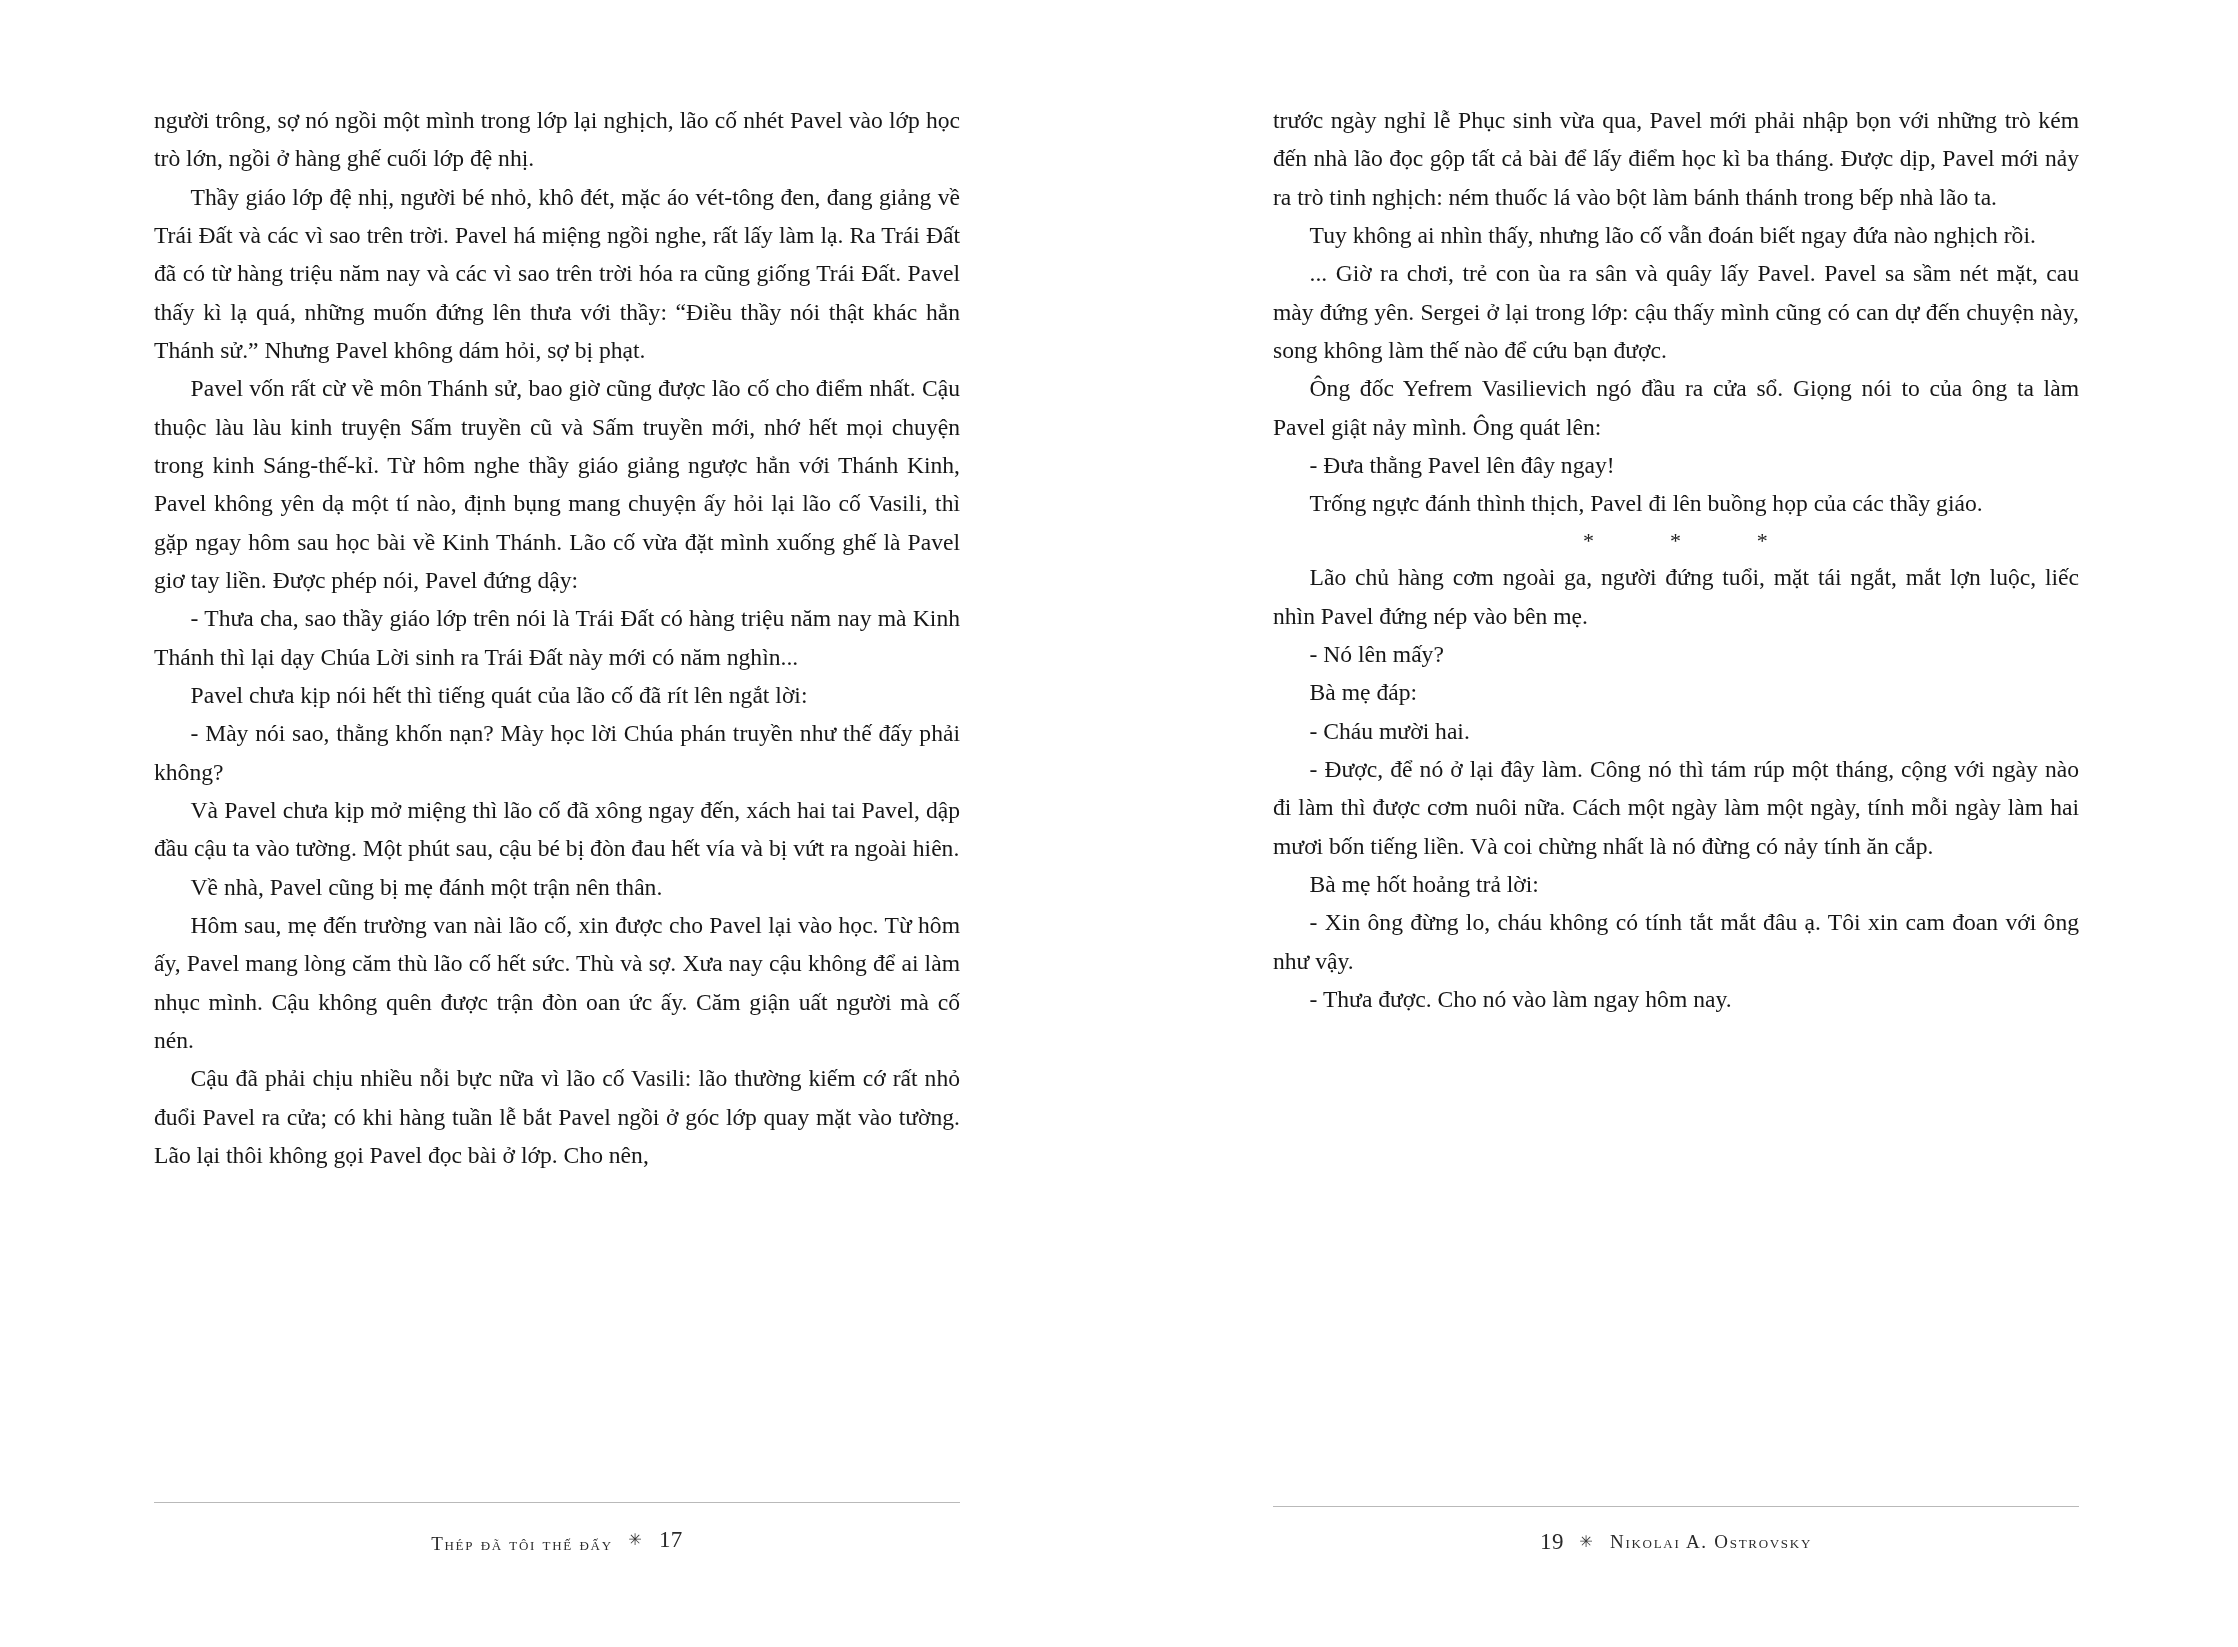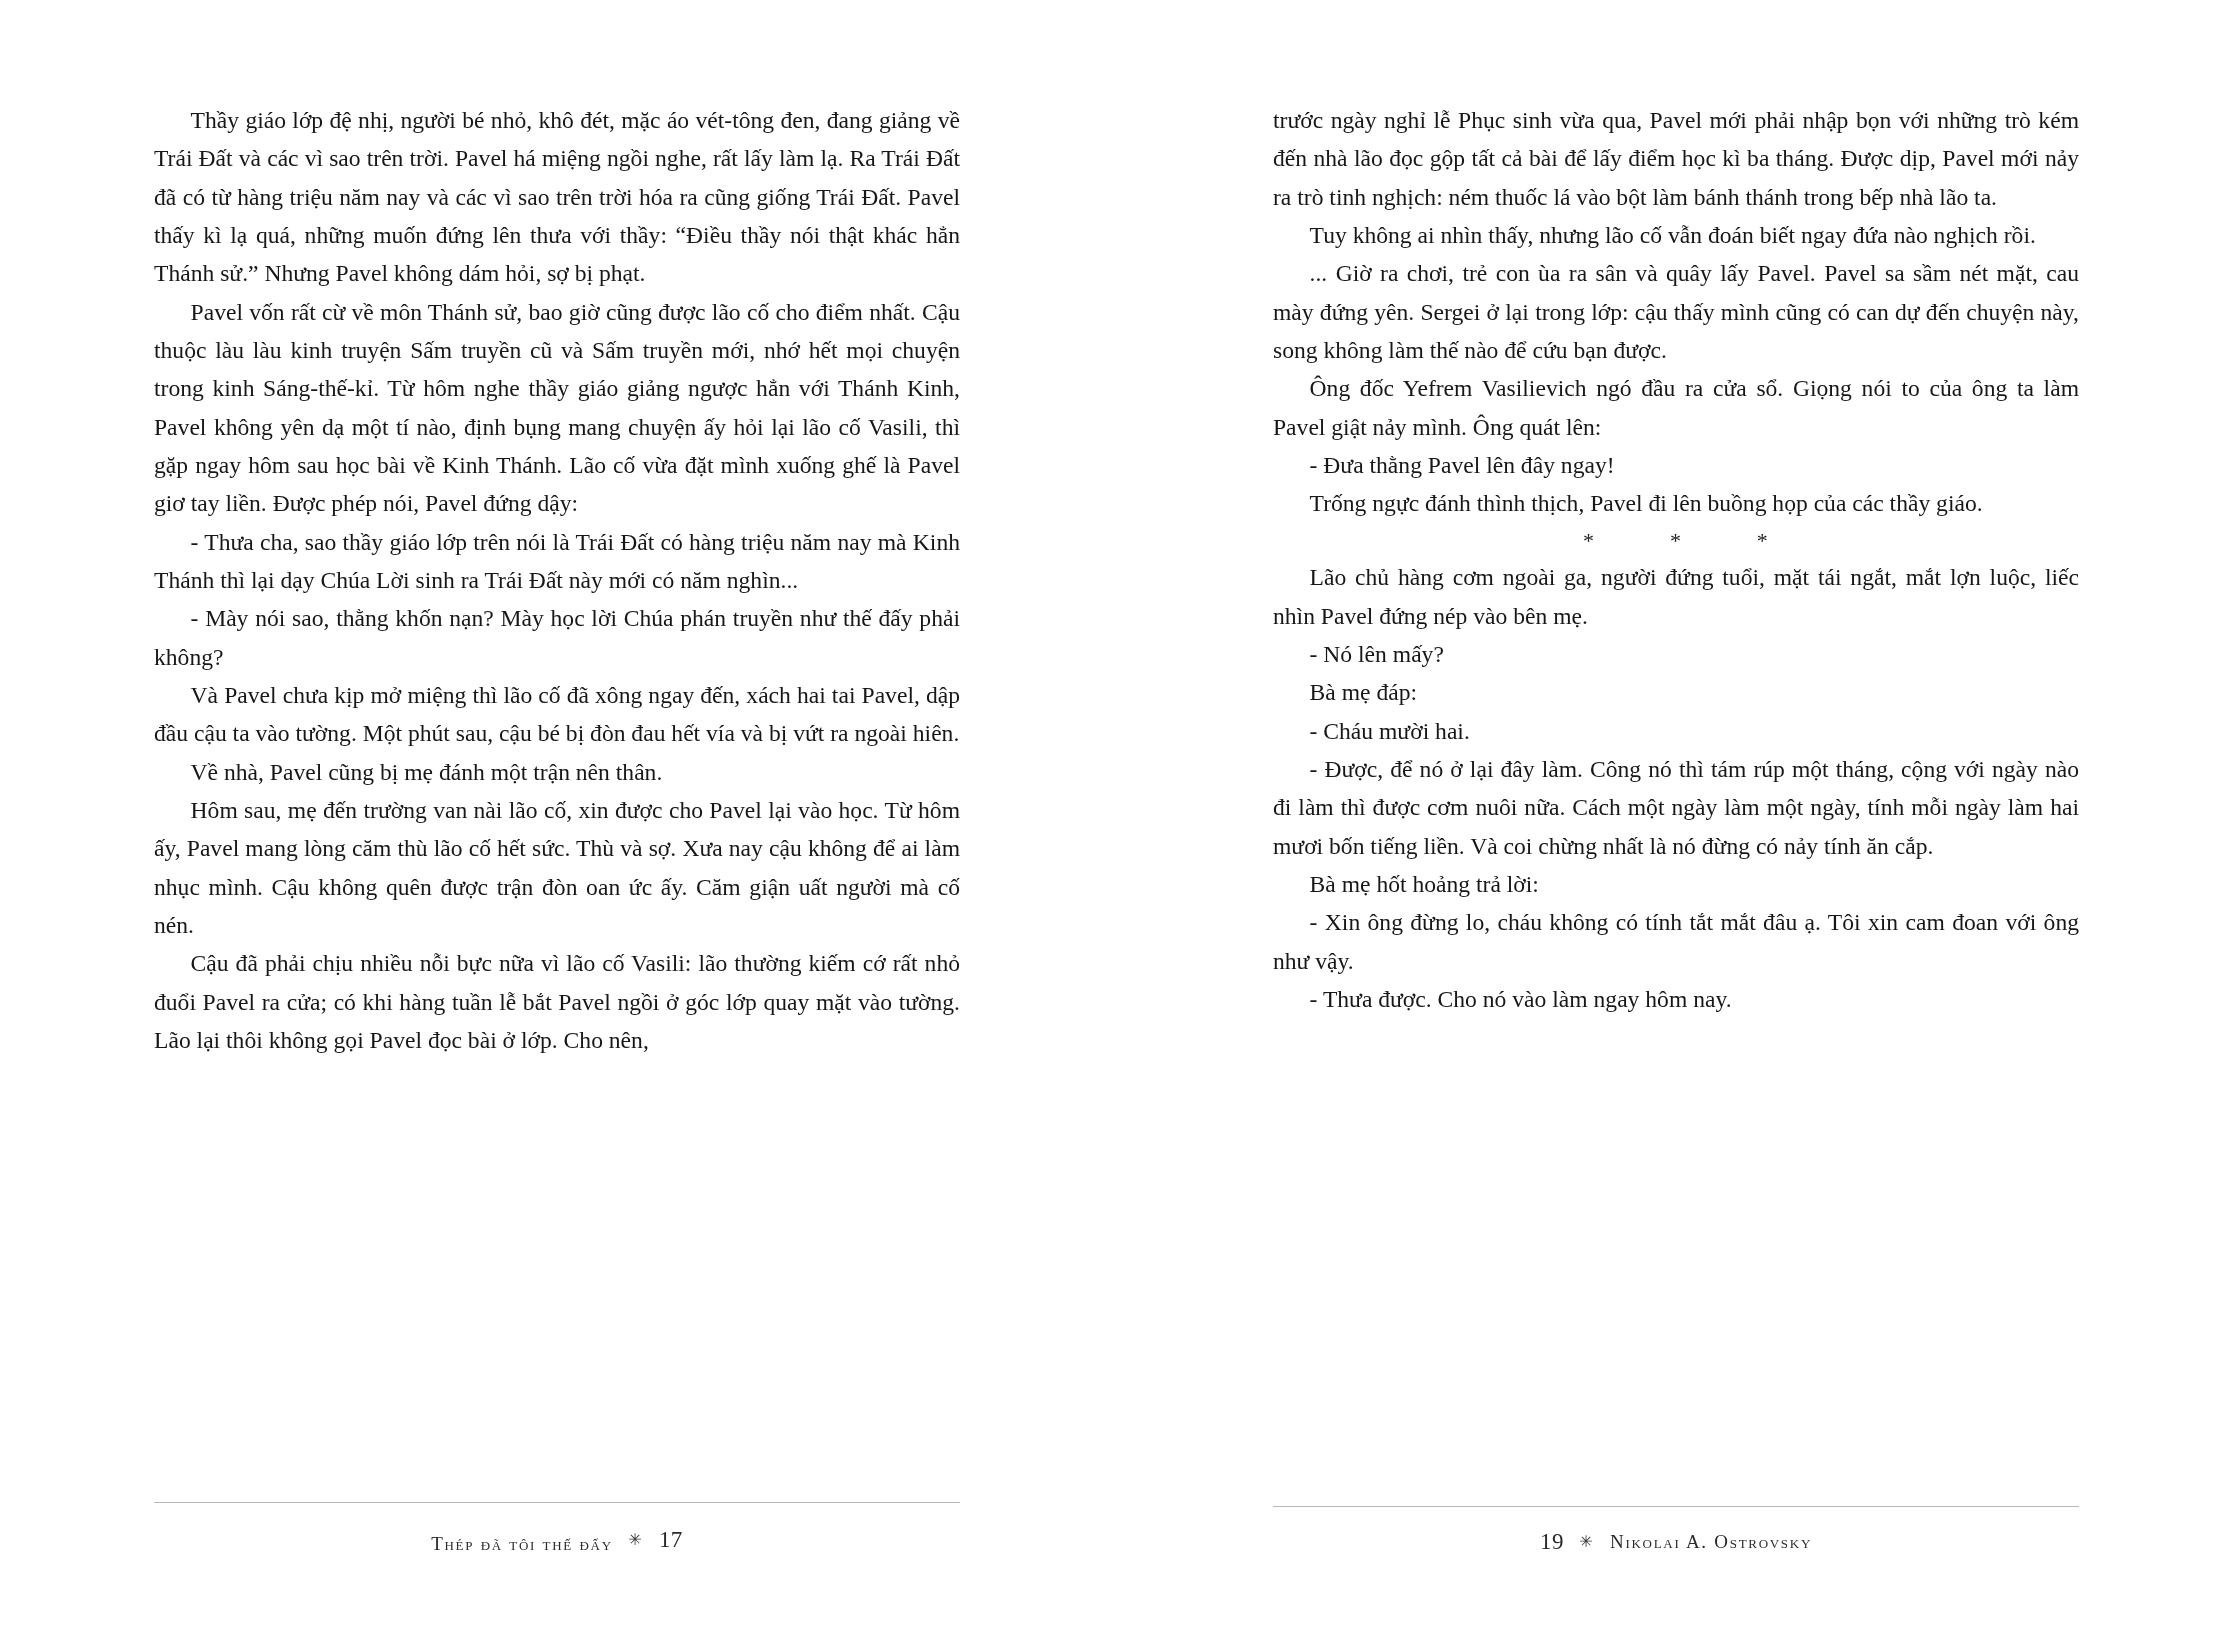--- a/index.html
+++ b/index.html
@@ -97,23 +97,25 @@
     font-variant: small-caps;
   }
 </style>
 </head>
 <body>
 
 <div class="spread">
 
   <div class="page page-left">
     <div class="body-text">
+      <p class="noindent">người trông, sợ nó ngồi một mình trong lớp lại nghịch, lão cố nhét Pavel vào lớp học trò lớn, ngồi ở hàng ghế cuối lớp đệ nhị.</p>
       <p>Thầy giáo lớp đệ nhị, người bé nhỏ, khô đét, mặc áo vét-tông đen, đang giảng về Trái Đất và các vì sao trên trời. Pavel há miệng ngồi nghe, rất lấy làm lạ. Ra Trái Đất đã có từ hàng triệu năm nay và các vì sao trên trời hóa ra cũng giống Trái Đất. Pavel thấy kì lạ quá, những muốn đứng lên thưa với thầy: “Điều thầy nói thật khác hẳn Thánh sử.” Nhưng Pavel không dám hỏi, sợ bị phạt.</p>
       <p>Pavel vốn rất cừ về môn Thánh sử, bao giờ cũng được lão cố cho điểm nhất. Cậu thuộc làu làu kinh truyện Sấm truyền cũ và Sấm truyền mới, nhớ hết mọi chuyện trong kinh Sáng-thế-kỉ. Từ hôm nghe thầy giáo giảng ngược hẳn với Thánh Kinh, Pavel không yên dạ một tí nào, định bụng mang chuyện ấy hỏi lại lão cố Vasili, thì gặp ngay hôm sau học bài về Kinh Thánh. Lão cố vừa đặt mình xuống ghế là Pavel giơ tay liền. Được phép nói, Pavel đứng dậy:</p>
       <p class="dialogue">- Thưa cha, sao thầy giáo lớp trên nói là Trái Đất có hàng triệu năm nay mà Kinh Thánh thì lại dạy Chúa Lời sinh ra Trái Đất này mới có năm nghìn...</p>
+      <p>Pavel chưa kịp nói hết thì tiếng quát của lão cố đã rít lên ngắt lời:</p>
       <p class="dialogue">- Mày nói sao, thằng khốn nạn? Mày học lời Chúa phán truyền như thế đấy phải không?</p>
       <p>Và Pavel chưa kịp mở miệng thì lão cố đã xông ngay đến, xách hai tai Pavel, dập đầu cậu ta vào tường. Một phút sau, cậu bé bị đòn đau hết vía và bị vứt ra ngoài hiên.</p>
       <p>Về nhà, Pavel cũng bị mẹ đánh một trận nên thân.</p>
       <p>Hôm sau, mẹ đến trường van nài lão cố, xin được cho Pavel lại vào học. Từ hôm ấy, Pavel mang lòng căm thù lão cố hết sức. Thù và sợ. Xưa nay cậu không để ai làm nhục mình. Cậu không quên được trận đòn oan ức ấy. Căm giận uất người mà cố nén.</p>
       <p>Cậu đã phải chịu nhiều nỗi bực nữa vì lão cố Vasili: lão thường kiếm cớ rất nhỏ đuổi Pavel ra cửa; có khi hàng tuần lễ bắt Pavel ngồi ở góc lớp quay mặt vào tường. Lão lại thôi không gọi Pavel đọc bài ở lớp. Cho nên,</p>
     </div>
 
     <div class="footer">
       <div class="footer-rule"></div>
       <div class="footer-line">

